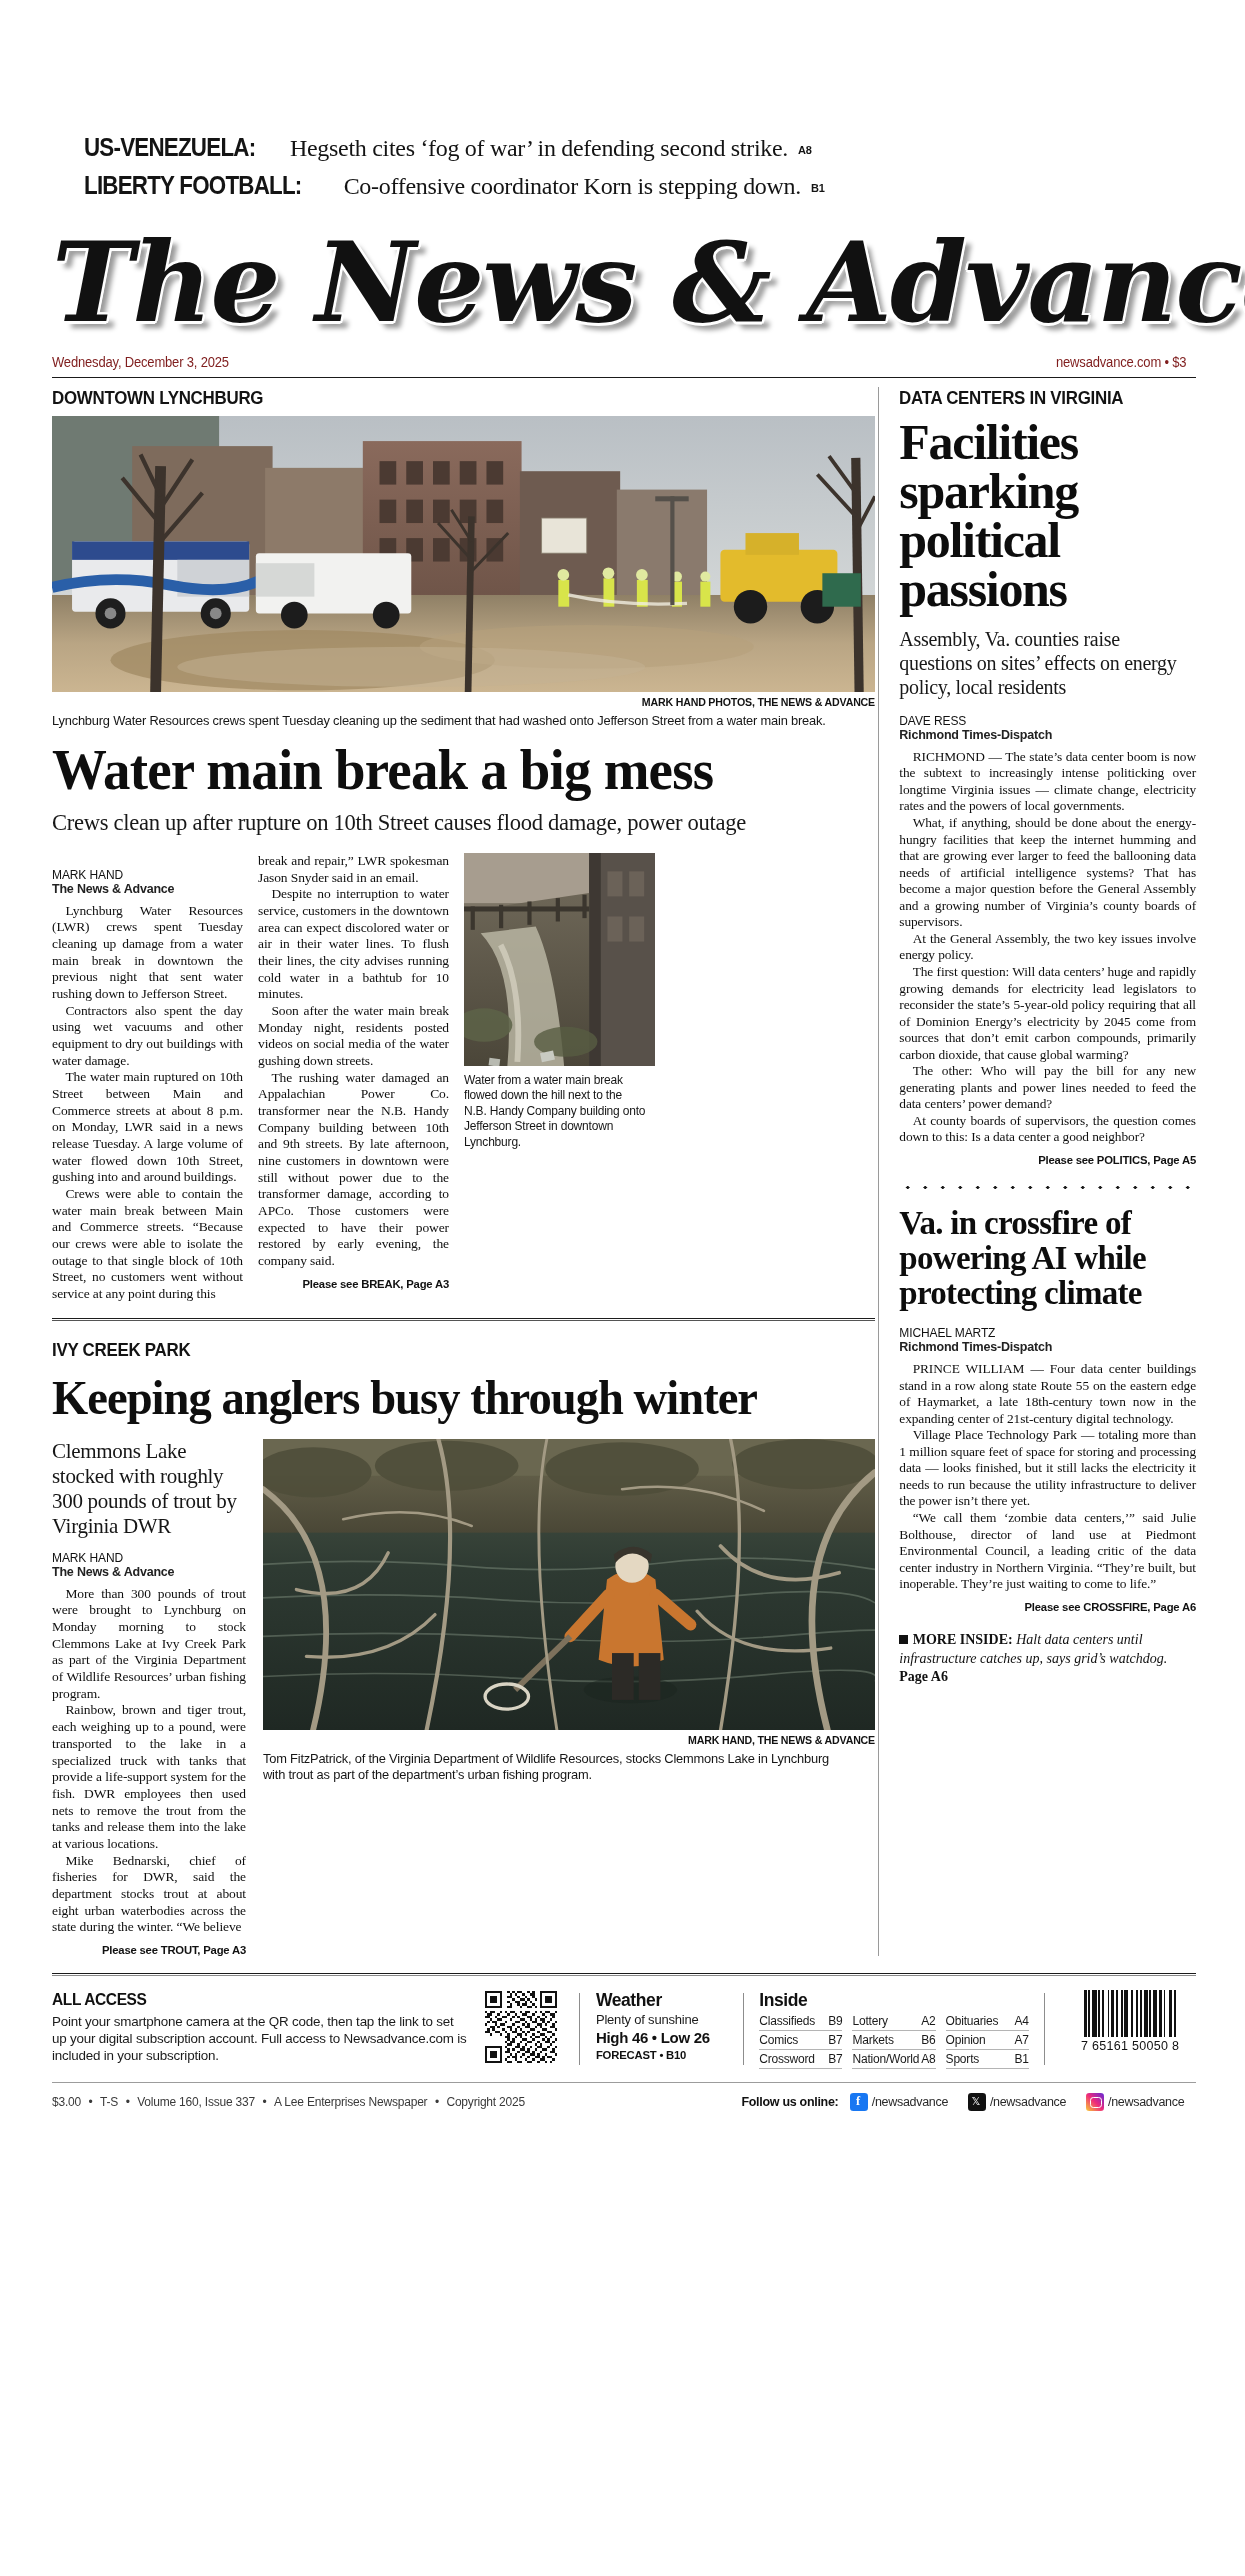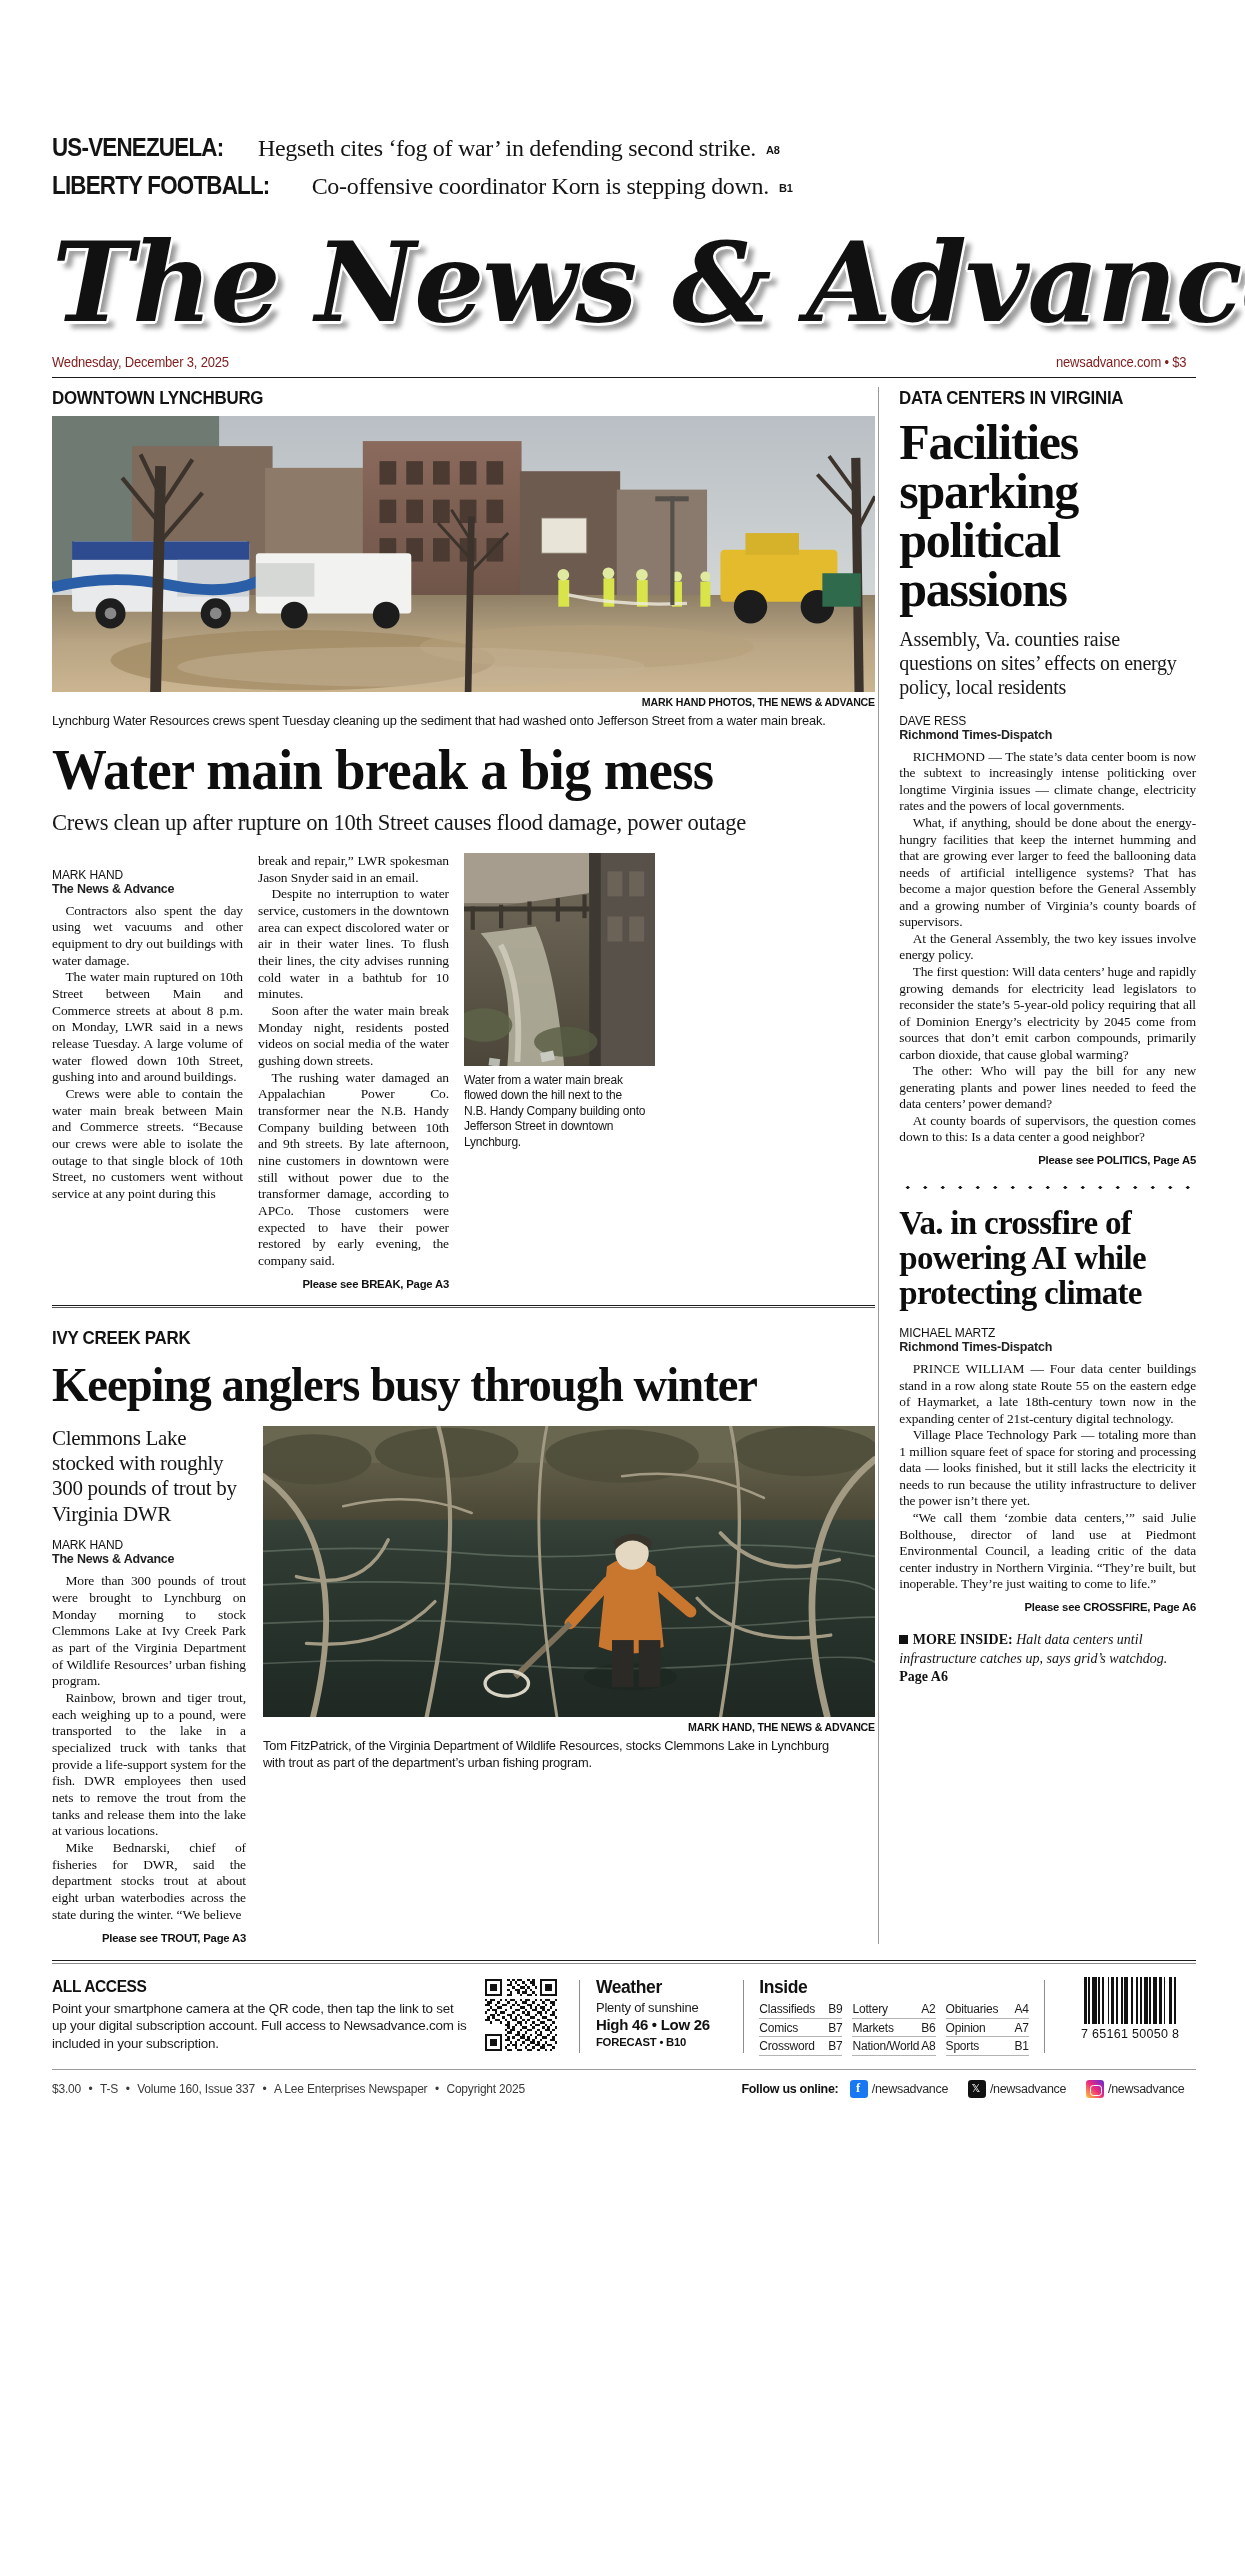--- a/index.html
+++ b/index.html
@@ -14,20 +14,21 @@
   }
   .inner { position:absolute; left:52px; top:0; width:1144px; }
 
   
   .skybox { padding-top:134px; }
   .sky-line {
     font-family:"Liberation Sans", sans-serif;
     font-size:25px; line-height:1.0; color:#141414;
     white-space:nowrap; margin-bottom:11.7px;
     letter-spacing:-0.2px;
+    margin-left:32px;
   }
   .sky-kicker {
     font-weight:bold; letter-spacing:-0.9px;
     transform:scaleX(0.86); transform-origin:left center;
     display:inline-block; font-size:26px;
   }
   .sky-text { font-family:"Liberation Serif", serif; font-size:24px; letter-spacing:-0.3px; }
   .sky-pg { font-size:11px; font-weight:bold; letter-spacing:-0.3px; vertical-align:1.7px; margin-left:3.3px;}
 
   
@@ -381,20 +382,21 @@
       <div class="deck">Crews clean up after rupture on 10th Street causes flood damage, power outage</div>
 
       <div class="story1">
 
         <div class="s1c">
           <div class="byline">
             <div class="nm">MARK HAND</div>
             <div class="org">The News &amp; Advance</div>
           </div>
           <div class="body-txt" style="margin-top:6.7px;">
+            <p>Lynchburg Water Resources (LWR) crews spent Tuesday cleaning up damage from a water main break in downtown the previous night that sent water rushing down to Jefferson Street.</p>
             <p>Contractors also spent the day using wet vacuums and other equipment to dry out buildings with water damage.</p>
             <p>The water main ruptured on 10th Street between Main and Commerce streets at about 8 p.m. on Monday, LWR said in a news release Tuesday. A large volume of water flowed down 10th Street, gushing into and around buildings.</p>
             <p>Crews were able to contain the water main break between Main and Commerce streets. “Because our crews were able to isolate the outage to that single block of 10th Street, no customers went without service at any point during this</p>
           </div>
         </div>
 
         <div class="s1c">
           <div class="body-txt">
             <p style="text-indent:0">break and repair,” LWR spokesman Jason Snyder said in an email.</p>
             <p>Despite no interruption to water service, customers in the downtown area can expect discolored water or air in their water lines. To flush their lines, the city advises running cold water in a bathtub for 10 minutes.</p>

